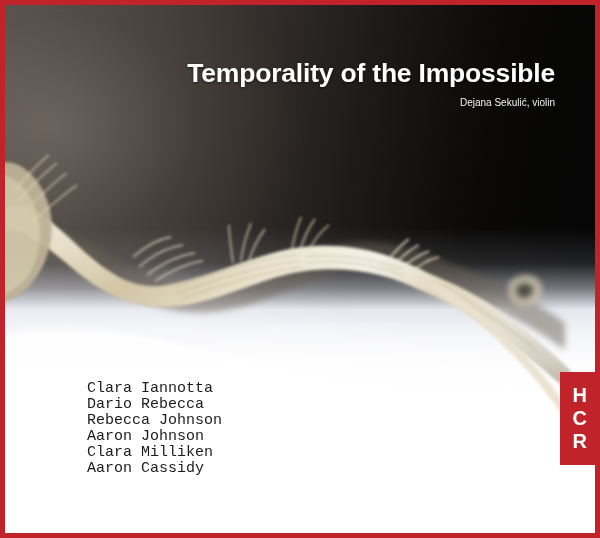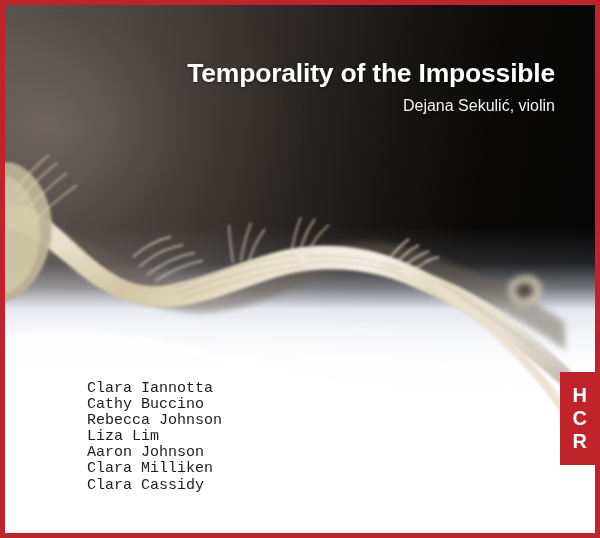--- a/index.html
+++ b/index.html
@@ -113,21 +113,21 @@
     line-height: 1.05;
     letter-spacing: -0.2px;
     white-space: nowrap;
     text-shadow: 0 1px 3px rgba(0,0,0,0.55);
   }
   .album-subtitle {
     margin: 9px 0 16px 0;
     color: #f3f3f3;
     font-family: "Liberation Sans", sans-serif;
     font-weight: normal;
-    font-size: 16px;
+    font-size: 10px;
     line-height: 1.1;
     white-space: nowrap;
     text-shadow: 0 1px 3px rgba(0,0,0,0.55);
   }
 
   .composers {
     position: absolute;
     left: 82px;
     top: 376px;
     z-index: 6;
@@ -294,26 +294,25 @@
       </svg>
     </div>
 
     <div class="title-block">
       <h1 class="album-title">Temporality of the Impossible</h1>
       <p class="album-subtitle">Dejana Sekulić, violin</p>
     </div>
 
     <ul class="composers">
       <li>Clara Iannotta</li>
-      <li>Cathy Buccino</li>
+      <li>Dario Rebecca</li>
       <li>Rebecca Johnson</li>
-      <li>Liza Lim</li>
       <li>Aaron Johnson</li>
       <li>Clara Milliken</li>
-      <li>Clara Cassidy</li>
+      <li>Aaron Cassidy</li>
     </ul>
 
   </div>
 
   <div class="hcr-block">
     <span>H</span>
     <span>C</span>
     <span>R</span>
   </div>
 

